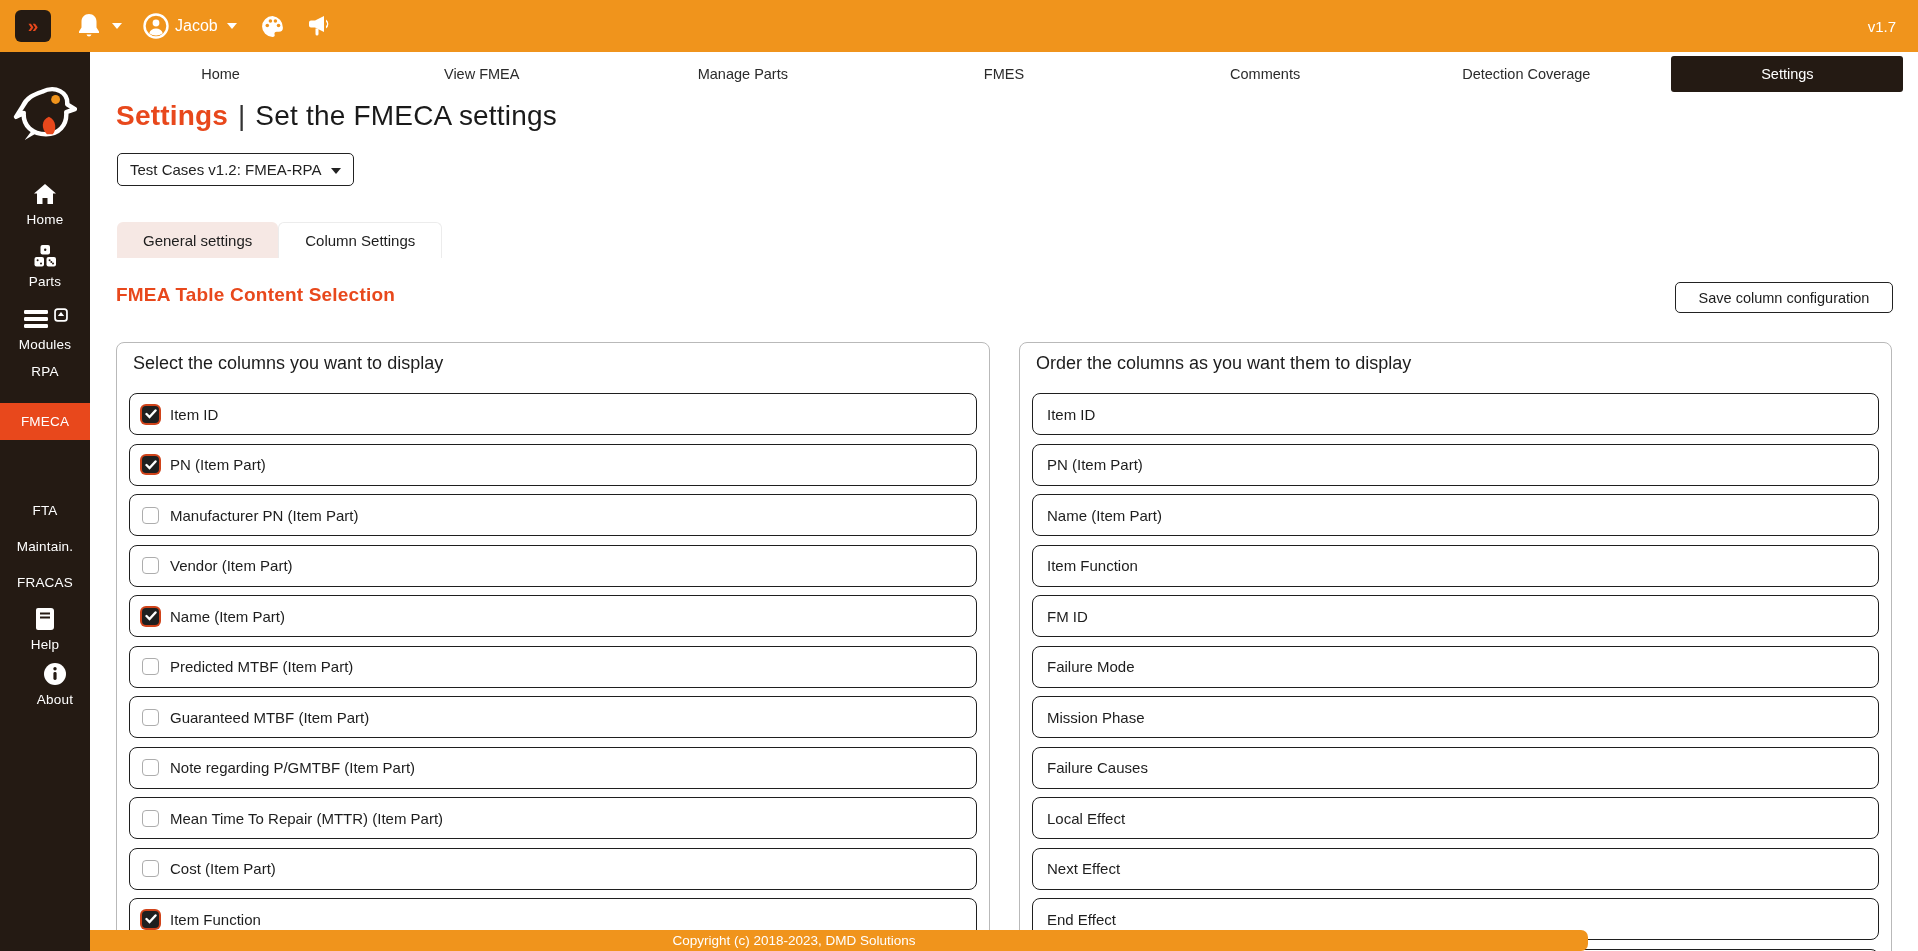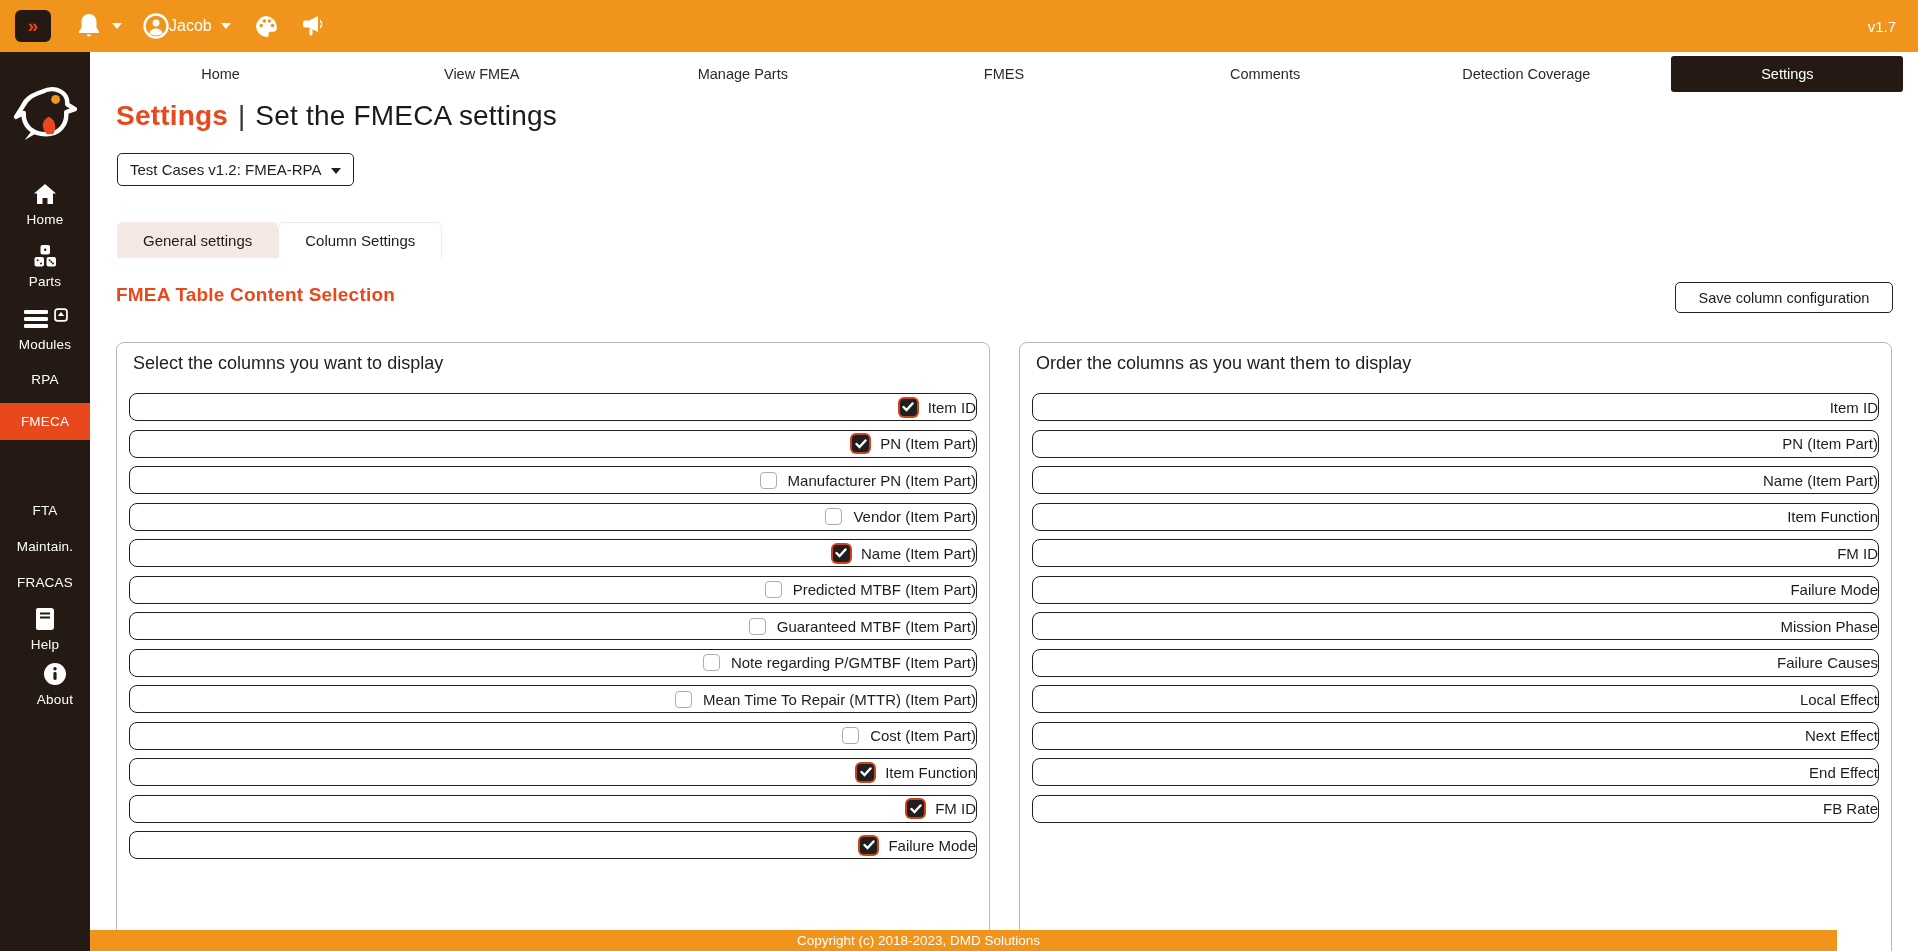--- a/index.html
+++ b/index.html
@@ -14,41 +14,41 @@
     background:#F0941C; display:flex; align-items:center; z-index:20; }
   .collapse-btn { margin-left:15px; width:36px; height:32px; background:#241a13;
     border:none; border-radius:6px; color:#e8481c; font-size:19px; font-weight:bold;
     display:flex; align-items:center; justify-content:center; cursor:pointer; }
   .tb-icon { display:inline-flex; align-items:center; justify-content:center;
     color:#fff; }
   .tb-icon svg { display:block; }
   .tb-bell { margin-left:26px; }
   .tb-caret { margin-left:10px; }
   .tb-user { margin-left:20px; }
-  .tb-username { color:#fff; font-size:16px; font-weight:500; margin-left:0;text-align:center; }
+  .tb-username { color:#fff; font-size:16px; font-weight:500; margin-left:6px;text-align:center; }
   .tb-caret2 { margin-left:8px; }
   .tb-palette { margin-left:22px; }
   .tb-mega { margin-left:22px; }
   .tb-version { position:absolute; right:22px; top:0; height:52px; display:flex;
     align-items:center; color:#fff; font-size:15px; }
 
   
   .sidebar { position:absolute; left:0; top:52px; width:90px; height:899px;
     background:#241a13; z-index:15; }
   .logo { position:absolute; left:13px; top:33px; width:64px; height:56px; cursor:pointer; }
   .si { position:absolute; left:0; width:90px; display:flex; flex-direction:column;
     align-items:center; color:#fff; cursor:pointer; }
   .si-icon { height:26px; display:flex; align-items:center; justify-content:center; color:#fff; }
   .si-icon-row { display:flex; align-items:flex-start; gap:5px; }
   .si-label { font-size:13.5px; margin-top:3px; letter-spacing:.2px; }
   .si.textonly .si-label { margin-top:0; }
   .si-home { top:131px; }
   .si-parts { top:193px; }
   .si-modules { top:256px; }
-  .si-rpa { top:320px; }
+  .si-rpa { top:312px; }
   .si-fmeca { top:351px; height:37px; background:#e8481c; justify-content:center; }
   .si-fta { top:451px; }
   .si-maintain { top:487px; }
   .si-fracas { top:523px; }
   .si-help { top:556px; }
   .si-about { top:611px;padding-left:20px; }
   .si-rpa,.si-fta,.si-maintain,.si-fracas,.si-fmeca { justify-content:center; }
 
   
   .mainnav { position:absolute; left:90px; top:52px; width:1828px; height:43px;
@@ -86,34 +86,34 @@
     background:#fff; border:1.5px solid #222; border-radius:5px; font-size:14.5px;
     color:#1d1d1d; cursor:pointer; font-family:inherit; }
 
   
   .panel { position:absolute; top:342px; height:630px; background:#fff;
     border:1px solid #b9b9b9; border-radius:8px; }
   .panel-left { left:116px; width:874px; }
   .panel-right { left:1019px; width:873px; }
   .panel-header { padding:10px 16px 0 16px; font-size:18px; color:#1d1d1d; }
   .col-list { margin:19px 12px 0 12px; display:flex; flex-direction:column; gap:8.5px; }
-  .col-item { height:28px; border:1.2px solid #1f1f1f; border-radius:8px;
+  .col-item { height:42px; border:1.2px solid #1f1f1f; border-radius:8px;
     background:#fff; display:flex; align-items:center; padding-left:12px;
-    font-size:15px; color:#1d1d1d; cursor:pointer;justify-content:flex-end; }
+    font-size:15px; color:#1d1d1d; cursor:pointer; }
   .order-item { padding-left:14px; }
   .cbx { width:17px; height:17px; border-radius:4px; margin-right:11px;
     display:inline-flex; align-items:center; justify-content:center; flex:0 0 auto; }
   .cbx.unchecked { background:#fff; border:1.5px solid #adadad; }
   .cbx.checked { background:#1f1f1f; box-shadow:0 0 0 2px #d0431a; border:none; }
   .cbx svg { display:block; }
 
   
-  .footer { position:absolute; left:0; top:930px; width:1837px; height:21px;
+  .footer { position:absolute; left:0; top:930px; width:1588px; height:21px;
     background:#F0941C; color:#fff; font-size:13.5px; display:flex;
-    align-items:center; justify-content:center; z-index:5; }
+    align-items:center; justify-content:center; z-index:5;border-radius:7px; }
 </style>
 </head>
 <body>
 
 <div class="topbar">
   <button class="collapse-btn">
     <span>»</span>
   </button>
   <span class="tb-icon tb-bell">
       <svg width="24" height="26" viewBox="0 0 24 26">

